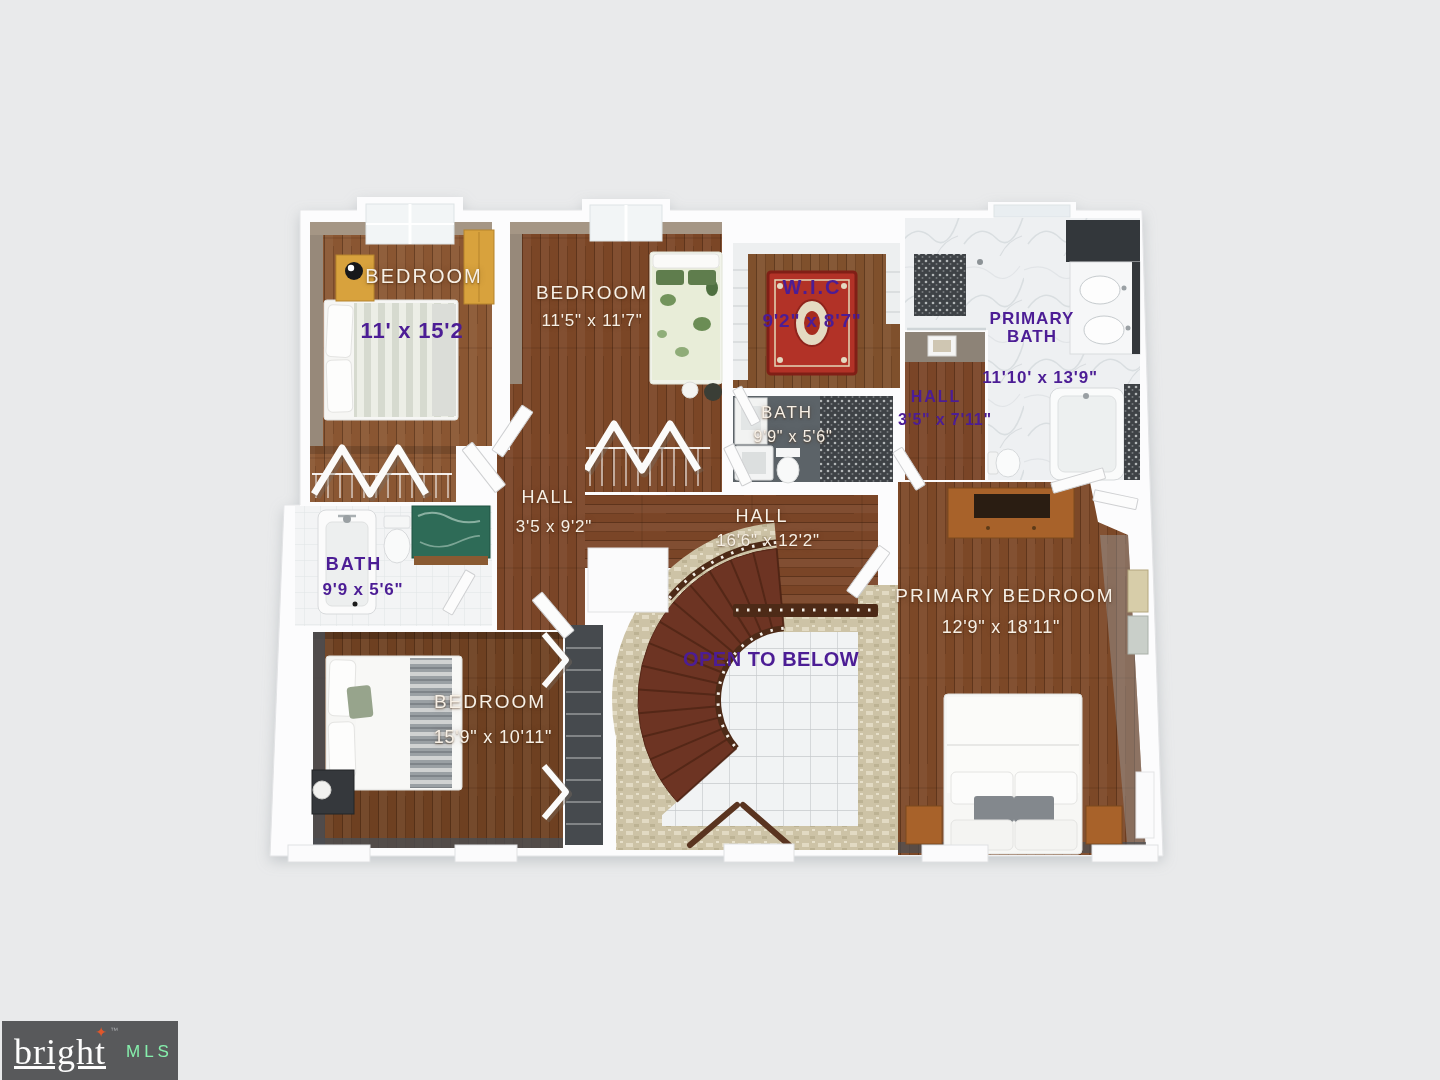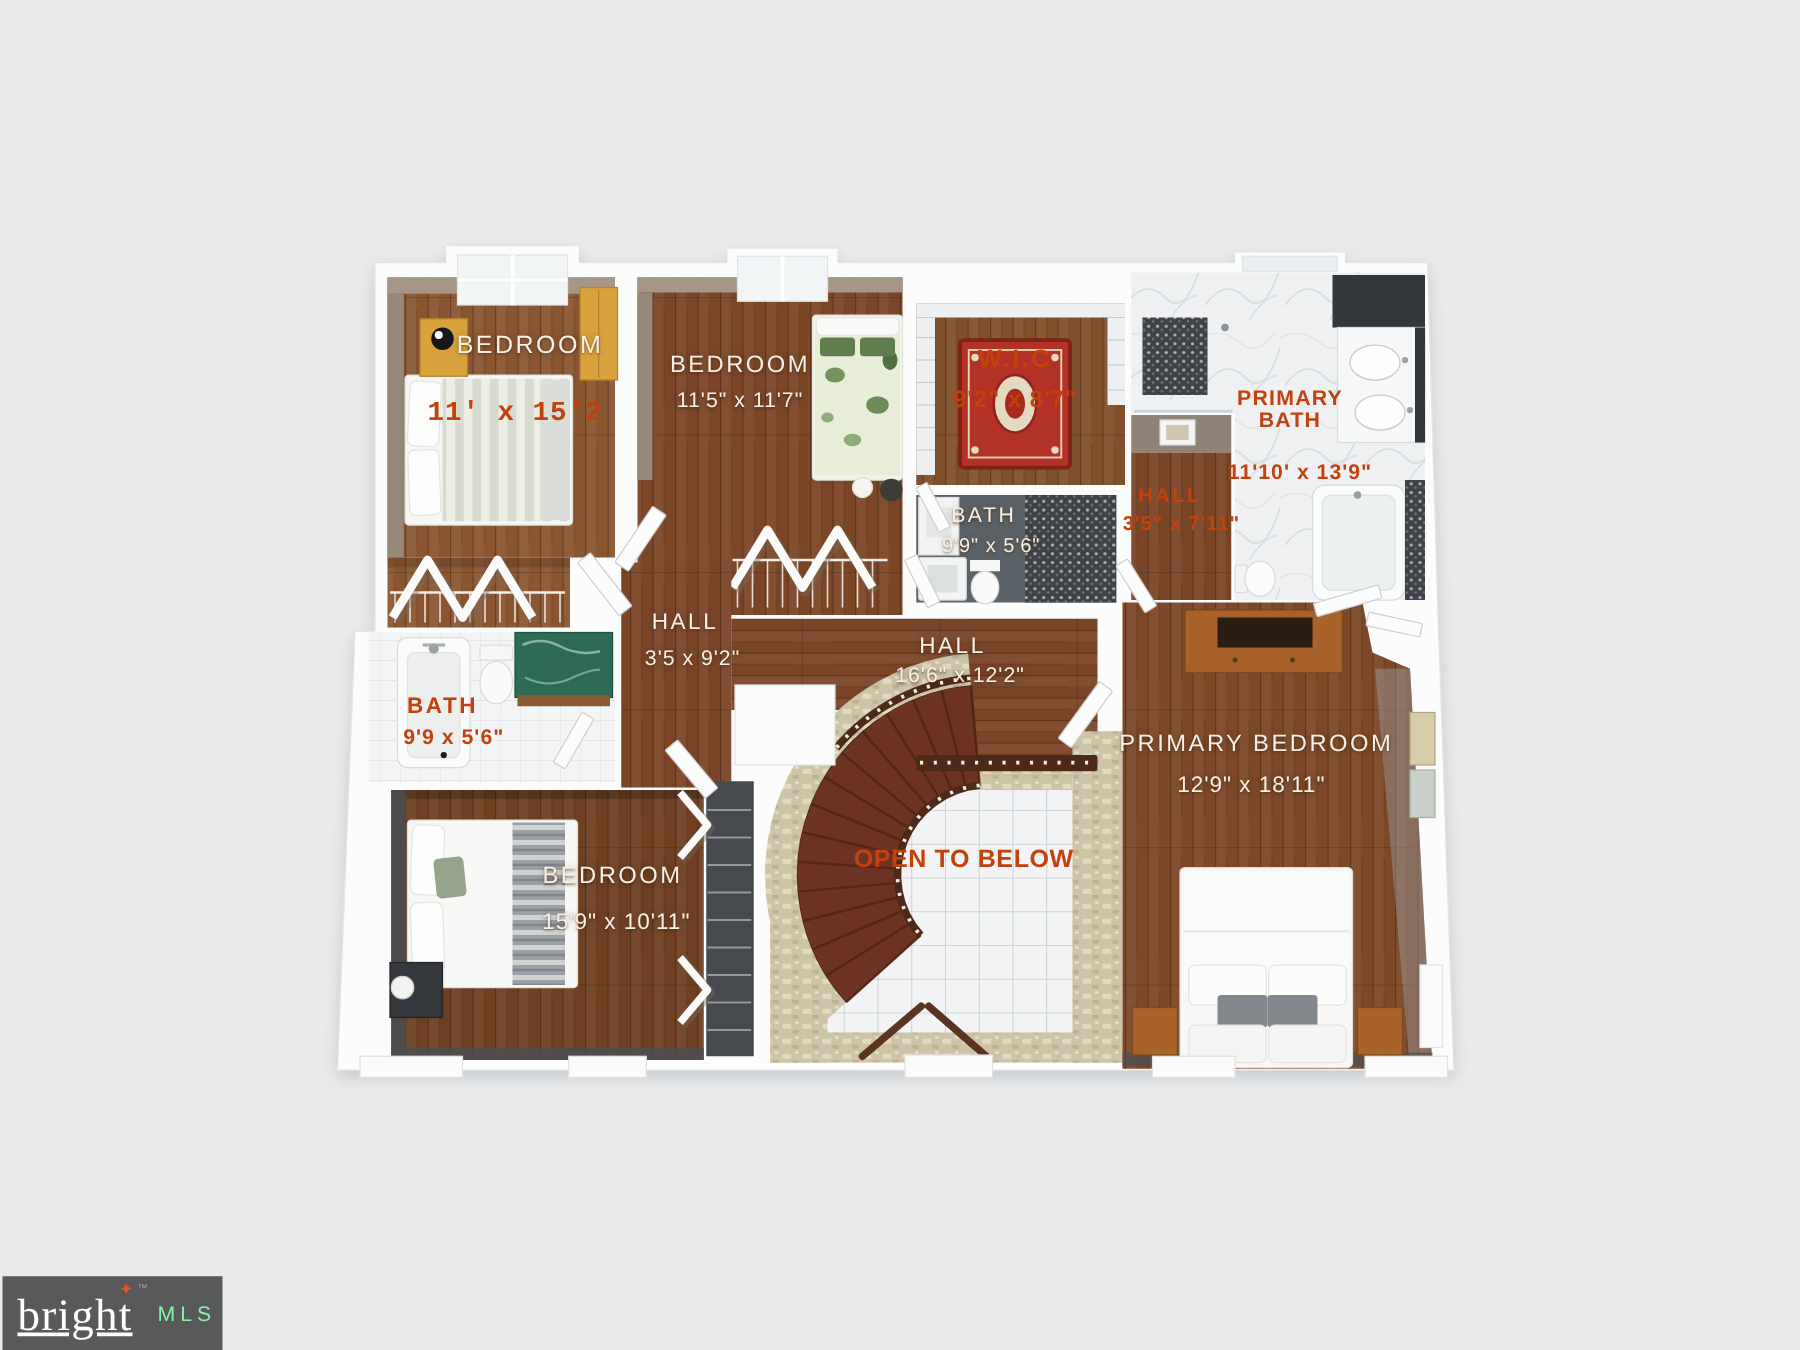--- a/index.html
+++ b/index.html
@@ -7,21 +7,21 @@
     position:relative;width:1261px;height:1080px;overflow:hidden;
     background:#e9eaeb;font-family:"Liberation Sans",sans-serif;
   }
   #plan-svg{position:absolute;left:0;top:0;}
   .lbl{
     position:absolute;transform:translate(-50%,-50%);
     white-space:nowrap;text-align:center;line-height:1.08;
     font-family:"Liberation Sans",sans-serif;pointer-events:none;
   }
   .lbl.white{color:#f7f0e6;text-shadow:0 1px 2px rgba(70,40,15,.6),0 0 6px rgba(70,40,15,.25);}
-  .lbl.black{color:#c2410c;font-weight:700;}
+  .lbl.black{color:#4c1d95;font-weight:700;}
   .nm{letter-spacing:2px;}
   .dm{letter-spacing:.8px;}
   .wrap2{white-space:normal;width:120px;letter-spacing:1px;}
   
   .mls-logo{
     position:absolute;left:2px;top:1021px;width:176px;height:62px;
     background:#58595b;display:flex;align-items:center;padding-left:12px;box-sizing:border-box;
   }
   .logo-word{position:relative;color:#fdfdfd;font-family:"Liberation Serif",serif;
     font-size:36px;letter-spacing:1px;line-height:1;text-decoration:underline;}
@@ -418,21 +418,21 @@
   <g fill="#fbfbfc" stroke="#e0e1e3">
     <rect x="288" y="845" width="82" height="17"></rect>
     <rect x="455" y="845" width="62" height="17"></rect>
     <rect x="724" y="844" width="70" height="18"></rect>
     <rect x="922" y="845" width="66" height="17"></rect>
     <rect x="1092" y="845" width="66" height="17"></rect>
   </g>
 </svg>
 
   <div class="lbl white nm" style="left:424px;top:277px;font-size:20px;">BEDROOM</div>
-  <div class="lbl black dm" style="left:412px;top:331px;font-size:22px;font-family:Liberation Mono, monospace;">11' x 15'2</div>
+  <div class="lbl black dm" style="left:412px;top:331px;font-size:22px;">11' x 15'2</div>
 
   <div class="lbl white nm" style="left:592px;top:293px;font-size:19px;">BEDROOM</div>
   <div class="lbl white dm" style="left:592px;top:321px;font-size:17px;">11'5" x 11'7"</div>
 
   <div class="lbl black nm" style="left:812px;top:288px;font-size:20px;">W.I.C</div>
   <div class="lbl black dm" style="left:812px;top:321px;font-size:19px;">9'2" x 8'7"</div>
 
   <div class="lbl black wrap2" style="left:1032px;top:328px;font-size:17px;">PRIMARY BATH</div>
   <div class="lbl black dm" style="left:1040px;top:378px;font-size:17px;">11'10' x 13'9"</div>
 
@@ -447,21 +447,21 @@
 
   <div class="lbl white nm" style="left:762px;top:517px;font-size:18px;">HALL</div>
   <div class="lbl white dm" style="left:768px;top:541px;font-size:17px;">16'6" x 12'2"</div>
 
   <div class="lbl black nm" style="left:354px;top:565px;font-size:18px;">BATH</div>
   <div class="lbl black dm" style="left:363px;top:590px;font-size:17px;">9'9 x 5'6"</div>
 
   <div class="lbl white nm" style="left:490px;top:702px;font-size:19px;">BEDROOM</div>
   <div class="lbl white dm" style="left:493px;top:738px;font-size:18px;">15'9" x 10'11"</div>
 
-  <div class="lbl black nm" style="left:771px;top:688px;font-size:20px;letter-spacing:.5px;">OPEN TO BELOW</div>
+  <div class="lbl black nm" style="left:771px;top:660px;font-size:20px;letter-spacing:.5px;">OPEN TO BELOW</div>
 
   <div class="lbl white nm" style="left:1005px;top:596px;font-size:19px;">PRIMARY BEDROOM</div>
   <div class="lbl white dm" style="left:1001px;top:628px;font-size:18px;">12'9" x 18'11"</div>
 
   <div class="mls-logo">
     <span class="logo-word">
       <span>bright</span>
       <span class="logo-star">✦</span>
       <span class="logo-tm">™</span>
     </span>

